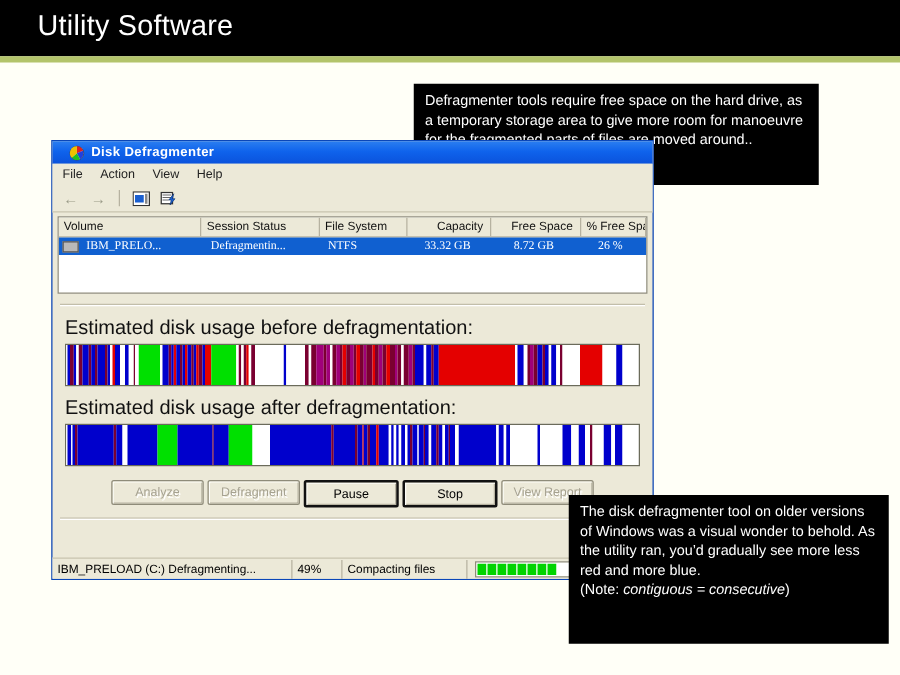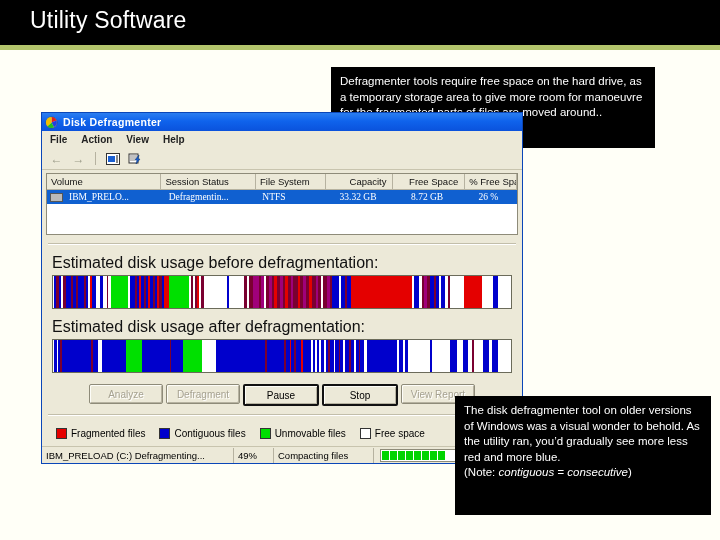--- a/index.html
+++ b/index.html
@@ -65,41 +65,41 @@
     border: 1px solid #0a46b8;
     box-sizing: border-box;
     font-size: 10px;
     color: #000;
   }
   .win-titlebar {
     height: 18px;
     background: linear-gradient(to bottom, #2b7ef0 0%, #0f63ec 45%, #0a52dc 100%);
     display: flex;
     align-items: center;
-    padding-left: 3px;
+    padding-left: 13px;
     color: #ffffff;
     font-weight: bold;
     font-size: 10.5px;
     letter-spacing: 0.3px;
   }
   .win-icon {
     width: 13px; height: 13px;
     margin-right: 5px;
     flex: 0 0 auto;
   }
   .menubar {
     height: 17px;
     background: #ece9d8;
     display: flex;
     align-items: center;
     padding-left: 8px;
     gap: 14px;
     font-size: 10px;
   }
-  .menubar span { color: #222; font-weight: bold; }
+  .menubar span { color: #222; }
   .toolbar {
     height: 21px;
     background: #ece9d8;
     display: flex;
     align-items: center;
     padding-left: 6px;
     gap: 5px;
     border-bottom: 1px solid #c8c4ae;
   }
   .tb-arrow {
@@ -527,38 +527,20 @@
   <div class="btn-row">
     <div class="btn disabled">Analyze</div>
     <div class="btn disabled">Defragment</div>
     <div class="btn active">Pause</div>
     <div class="btn active">Stop</div>
     <div class="btn disabled">View Report</div>
   </div>
 
   <div class="sep-line"></div>
 
-  <div class="legend">
-    <div class="legend-item">
-      <span class="sw" style="background:#e40000"></span>
-      <span>Fragmented files</span>
-    </div>
-    <div class="legend-item">
-      <span class="sw" style="background:#0000cc"></span>
-      <span>Contiguous files</span>
-    </div>
-    <div class="legend-item">
-      <span class="sw" style="background:#00e000"></span>
-      <span>Unmovable files</span>
-    </div>
-    <div class="legend-item">
-      <span class="sw" style="background:#ffffff"></span>
-      <span>Free space</span>
-    </div>
-  </div>
 
   <div class="statusbar">
     <div class="status-seg s1">IBM_PRELOAD (C:) Defragmenting...</div>
     <div class="status-seg s2">49%</div>
     <div class="status-seg s3">Compacting files</div>
     <div class="progress" id="progress-bar">
         <i></i>
         <i></i>
         <i></i>
         <i></i>

